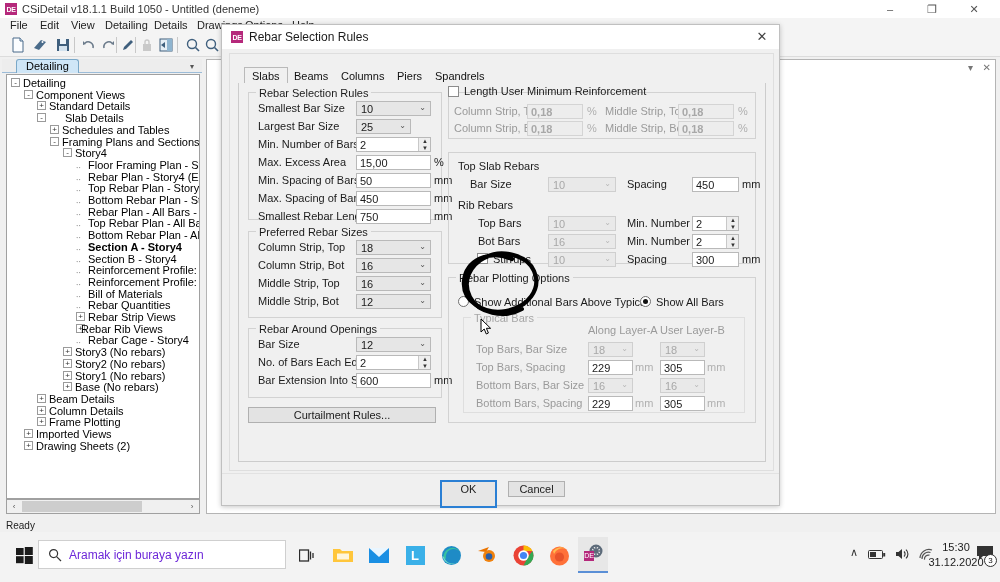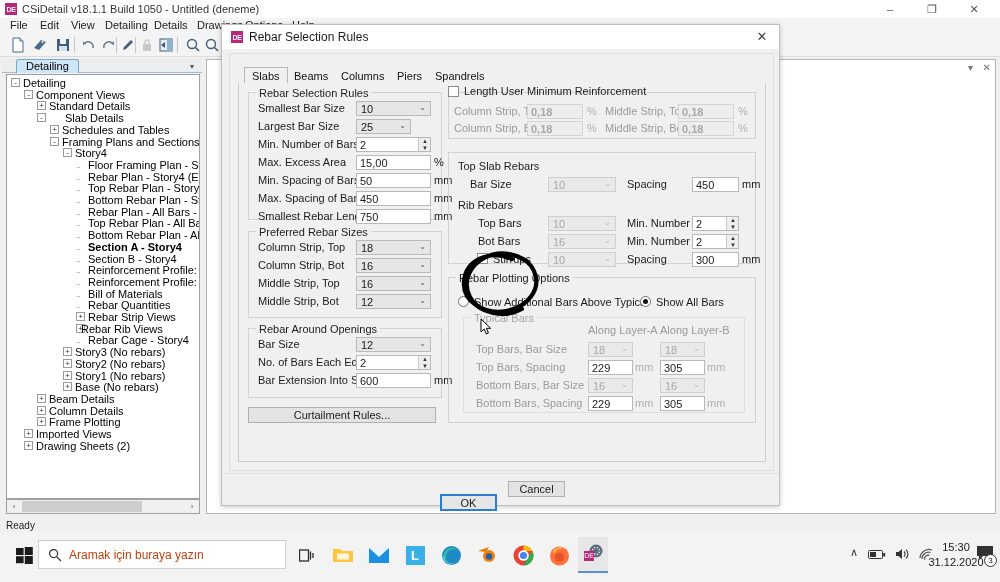--- a/index.html
+++ b/index.html
@@ -507,21 +507,21 @@
           <div class="grp-title">Rebar Plotting Options</div>
 
           <div class="radio" style="left:9px; top:18px;"></div>
           <div class="lbl" style="left:25px; top:18px;">Show Additional Bars Above Typical</div>
           <div class="radio sel" style="left:191px; top:18px;"></div>
           <div class="lbl" style="left:207px; top:18px;">Show All Bars</div>
 
           <div class="grp" style="left:14px; top:39px; width:282px; height:96px; border-color:#dedede;">
             <div class="grp-title dim" style="color:#a6a6a6;">Typical Bars</div>
             <div class="lbl dim" style="left:124px; top:6px;">Along Layer-A</div>
-            <div class="lbl dim" style="left:196px; top:6px;">Along Layer-B</div>
+            <div class="lbl dim" style="left:196px; top:6px;">User Layer-B</div>
             <div id="rpo-rows">
                 <div class="lbl dim" style="left:12px;top:25px;">Top Bars, Bar Size</div>
                 <div class="combo dim" style="left:124px;top:24px;width:45px;">
                   <span class="v">18</span>
                   <span class="ar">⌄</span>
                 </div>
                 <div class="combo dim" style="left:196px;top:24px;width:45px;">
                   <span class="v">18</span>
                   <span class="ar">⌄</span>
                 </div>
@@ -552,21 +552,21 @@
                   <span class="v">305</span>
                 </div>
                 <div class="unit dim" style="left:243px;top:79px;">mm</div>
               </div>
           </div>
         </div>
       </div>
     </div>
 
     <div class="dlg-footer">
-      <div class="btn def" style="left:218px; top:20px; width:57px; height:17px; line-height:14px;">OK</div>
+      <div class="btn def" style="left:218px; top:6px; width:57px; height:28px; line-height:14px;">OK</div>
       <div class="btn" style="left:286px; top:7px; width:57px; height:16px; line-height:15px;">Cancel</div>
     </div>
 
     <svg class="annot" style="left:228px; top:198px; width:110px; height:110px;" viewBox="0 0 110 110">
       <path d="M62 36 C38 26, 16 38, 14 58 C12 78, 34 92, 56 88 C78 84, 92 66, 84 48 C77 32, 52 26, 36 34" fill="none" stroke="#000" stroke-width="4.2" stroke-linecap="round"></path>
       <path d="M36 34 C20 42, 12 58, 20 74 C28 90, 54 96, 72 86" fill="none" stroke="#000" stroke-width="4" stroke-linecap="round"></path>
     </svg>
 
     <svg class="cursor" style="left:258px; top:293px;" viewBox="0 0 12 18">
       <path d="M1 1 L1 14 L4.2 11 L6.3 16 L8.4 15 L6.4 10.3 L10.6 10.3 Z" fill="#fff" stroke="#000" stroke-width="1"></path>
@@ -581,21 +581,21 @@
         <rect x="0" y="9.2" width="7.6" height="7" fill="#1b1b1b"></rect>
           <rect x="8.8" y="9" width="8" height="8" fill="#1b1b1b"></rect>
       </svg>
     </div>
 
     <div style="position:absolute;left:38px;top:8px;width:248px;height:29px;background:#fff;border:1px solid #cfcfcf;">
       <svg style="position:absolute;left:9px;top:7px;" width="14" height="14" viewBox="0 0 14 14">
         <circle cx="5.6" cy="5.6" r="4" fill="none" stroke="#333" stroke-width="1.2"></circle>
           <path d="M8.6 8.6 L13 13" stroke="#333" stroke-width="1.2"></path>
       </svg>
-      <div style="position:absolute;left:30px;top:7px;font-size:12px;color:#c2410c;">Aramak için buraya yazın</div>
+      <div style="position:absolute;left:30px;top:7px;font-size:12px;color:#6d28d9;">Aramak için buraya yazın</div>
     </div>
 
     <div style="position:absolute;left:292px;top:8px;width:30px;height:30px;display:flex;align-items:center;justify-content:center;">
       <svg width="17" height="15" viewBox="0 0 17 15">
         <rect x="0.5" y="2" width="9" height="11" fill="none" stroke="#2b2b2b" stroke-width="1.3"></rect>
         <path d="M11.5 3.5 v8 M14 5 v5" stroke="#2b2b2b" stroke-width="1.3"></path>
       </svg>
     </div>
 
     <div style="position:absolute;left:328px;top:8px;width:30px;height:30px;display:flex;align-items:center;justify-content:center;">

